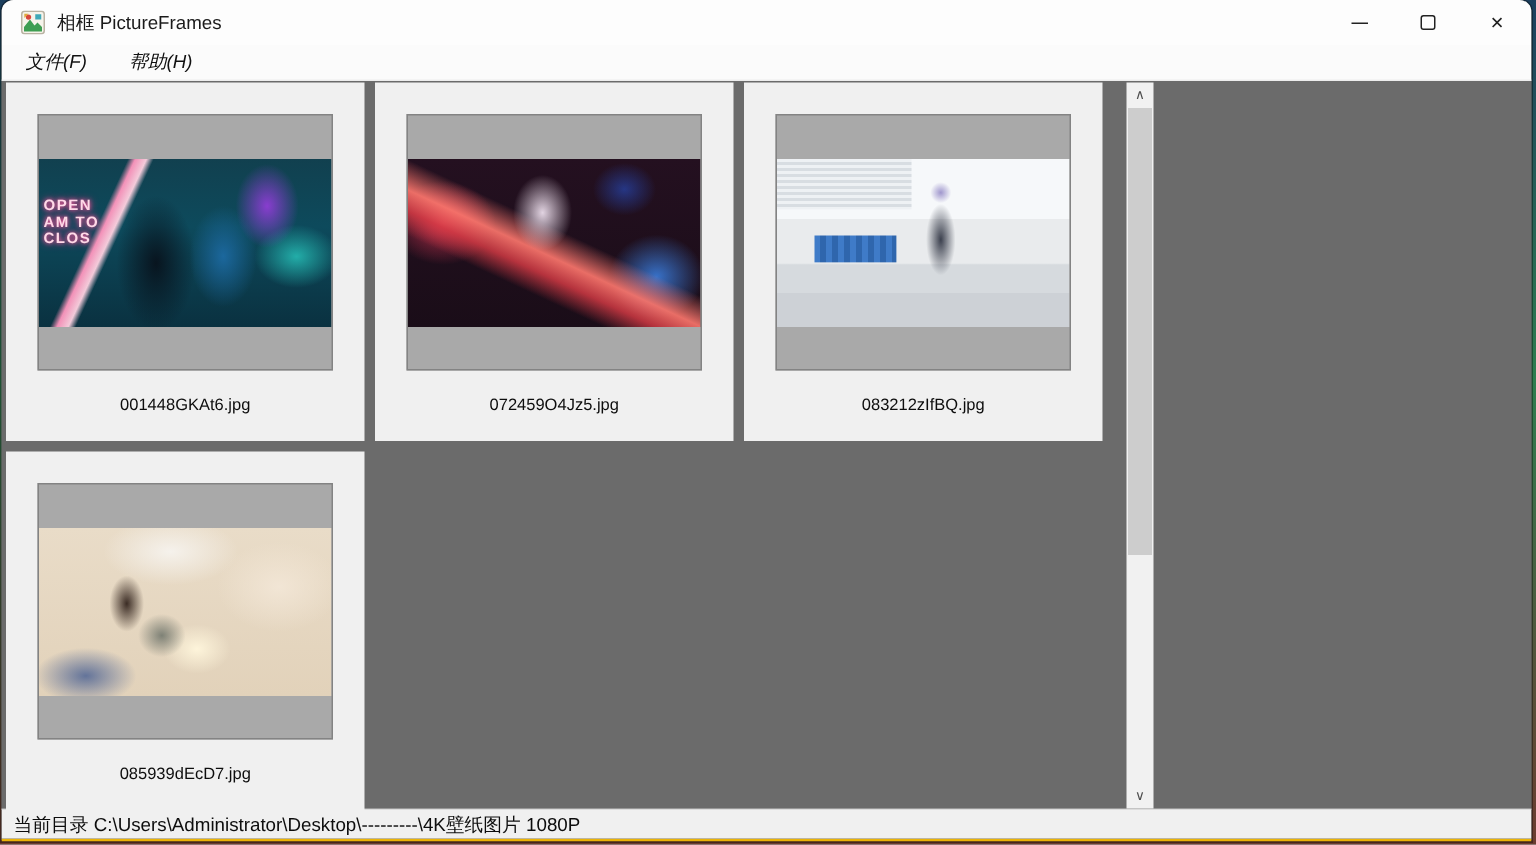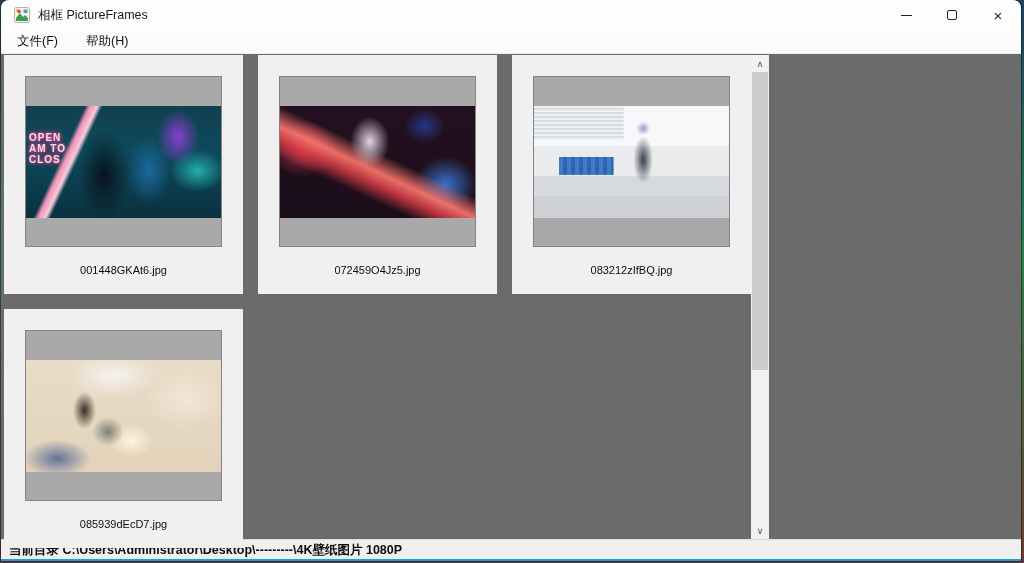--- a/index.html
+++ b/index.html
@@ -4,48 +4,48 @@
 <style>
   * { margin:0; padding:0; box-sizing:border-box; }
   html,body { width:1024px; height:563px; overflow:hidden; }
   body {
     font-family:"Liberation Sans","DejaVu Sans",sans-serif;
     background:linear-gradient(180deg,#1c3f5e 0%,#2e7d4f 45%,#6b3b2f 100%);
   }
   .window {
     position:absolute; left:1px; top:0; width:1020px; height:561px;
     border-radius:8px 8px 0 0; overflow:hidden; background:#6b6b6b;
-    border-bottom:2px solid #0ea5e9;
+    border-bottom:2px solid #eab308;
     box-shadow:0 0 0 1px rgba(0,0,0,.35);
   }
   
   .titlebar {
     height:30px; background:#fdfdfd; display:flex; align-items:center;
   }
   .app-icon { width:16px; height:16px; margin:0 8px 0 13px; flex:0 0 auto; }
   .title-text { font-size:12.5px; color:#1a1a1a; }
   .tb-spacer { flex:1; }
   .tb-btn {
     width:46px; height:30px; display:flex; align-items:center; justify-content:center;
     font-size:14px; color:#222; cursor:default;
   }
   .max-glyph { width:10px; height:10px; border:1.2px solid #222; border-radius:2px; }
   .min-glyph { width:11px; height:0; border-top:1.2px solid #222; }
   .close-glyph { font-size:15px; line-height:1; }
   
   .menubar {
     height:24px; background:#fbfbfb; display:flex; align-items:center;
-    padding-left:8px; border-bottom:1px solid #ededed;
+    padding-left:8px; border-bottom:1px solid #ededed;font-style:italic;
   }
   .menu-item { font-size:12.5px; color:#111; padding:3px 8px; margin-right:12px; }
   
   .client { position:relative; height:485px; background:#6b6b6b; }
   .grid {
     position:absolute; left:3px; top:1px; width:724px;
-    display:grid; grid-template-columns:repeat(3,239px); grid-auto-rows:239px; gap:15px;
+    display:grid; grid-template-columns:repeat(3,239px); grid-auto-rows:239px; gap:7px;
   }
   .cell { background:#f0f0f0; padding-top:21px; overflow:hidden; }
   .thumb-box {
     width:197px; height:171px; margin:0 auto; background:#a9a9a9;
     border:1px solid #838383; display:flex; align-items:center; overflow:hidden;
   }
   .photo { position:relative; width:195px; height:112px; overflow:hidden; }
   .filename { margin-top:17px; text-align:center; font-size:11px; color:#0d0d0d; }
   
   .neon-sign {
@@ -104,21 +104,21 @@
   .sb-arrow {
     height:17px; display:flex; align-items:center; justify-content:center;
     color:#4d4d4d; font-size:9px;
   }
   .sb-arrow.down { position:absolute; bottom:0; left:0; right:0; }
   .sb-thumb { position:absolute; left:1px; top:17px; width:16px; height:298px; background:#cdcdcd; }
   
   .statusbar {
     height:21px; background:#f0f0f0; border-top:1px solid #dcdcdc;
     display:flex; align-items:center; padding-left:8px;
-    font-size:12.5px; color:#0d0d0d; white-space:pre;font-weight:bold;
+    font-size:12.5px; color:#0d0d0d; white-space:pre;
   }
   .status-right { margin-left:18px; }
 </style>
 </head>
 <body>
 
 <div class="window">
 
   <div class="titlebar">
     <svg class="app-icon" viewBox="0 0 16 16">

